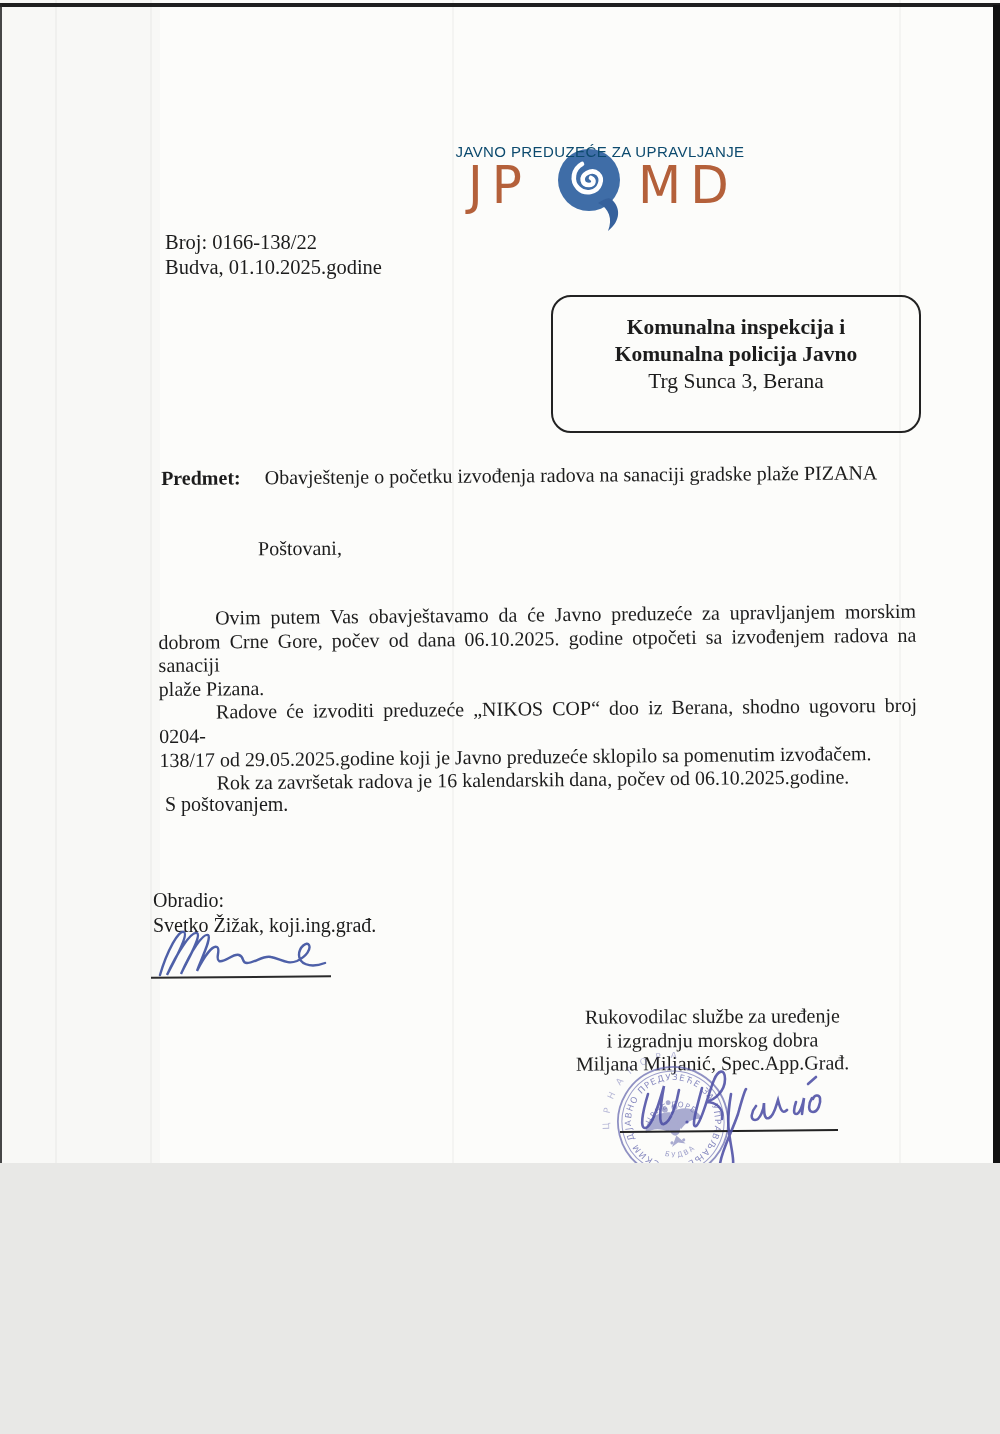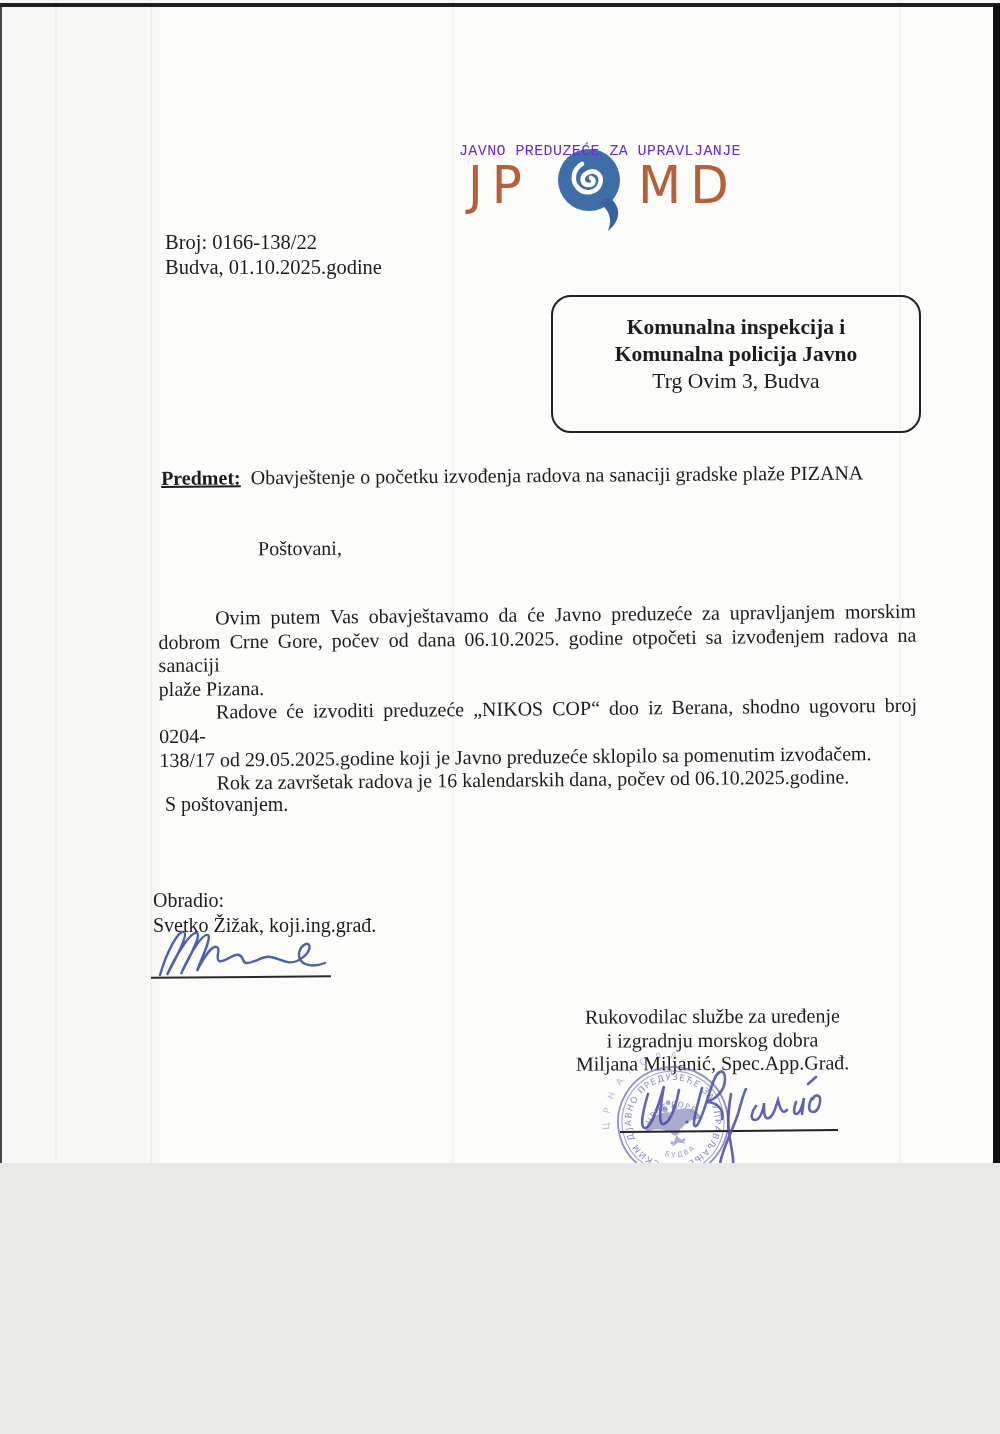--- a/index.html
+++ b/index.html
@@ -15,34 +15,34 @@
   .edge-left{position:absolute;left:0;top:4px;width:2px;height:1402px;background:rgba(40,40,40,0.85);}
   .edge-right{position:absolute;right:0;top:5px;width:7px;height:1415px;background:#111;}
   .edge-bottom-smudge{position:absolute;left:0;top:1403px;width:100%;height:8px;background:rgba(70,70,70,0.12);filter:blur(1.5px);}
   .edge-bottom-bar{position:absolute;left:0;top:1421px;width:100%;height:13px;background:#4b4b49;}
 
   
   .logo-row{position:absolute;left:0;top:74px;width:100%;height:78px;}
   .logo-jp{position:absolute;left:468px;top:82px;font-family:"DejaVu Sans",sans-serif;font-size:50px;color:#b4603a;letter-spacing:9px;transform:scaleY(1.04);}
   .logo-md{position:absolute;left:638px;top:82px;font-family:"DejaVu Sans",sans-serif;font-size:50px;color:#b4603a;letter-spacing:9px;transform:scaleY(1.04);}
   .logo-spiral{position:absolute;left:551px;top:70px;}
-  .lh-caption{position:absolute;left:300px;width:600px;text-align:center;font-family:Liberation Mono, monospace;font-size:15px;color:#6d28d9;letter-spacing:0.4px;}
+  .lh-caption{position:absolute;left:300px;width:600px;text-align:center;font-family:Liberation Sans, sans-serif;font-size:15px;color:#0c4a6e;letter-spacing:0.4px;}
   .lh-cap1{top:143px;} .lh-cap2{top:161px;}
 
   
   .meta{position:absolute;left:165px;top:230px;font-size:20.5px;line-height:25px;}
 
   
   .rbox{position:absolute;left:551px;top:295px;width:366px;height:117px;border:2px solid #222;border-radius:20px;text-align:center;padding-top:17px;box-sizing:content-box;}
   .rbox .b{font-weight:bold;font-size:21.5px;line-height:27px;}
   .rbox .r{font-size:21.5px;line-height:27px;}
 
   
   .subject{position:absolute;left:161px;top:467px;width:780px;font-size:20px;transform:rotate(-0.45deg);transform-origin:left top;}
-  .subject .lbl{font-weight:bold;text-decoration:underline;margin-right:10px;}
+  .subject .lbl{font-weight:bold;margin-right:24px;}
 
   .salutation{position:absolute;left:258px;top:537px;font-size:20px;transform:rotate(-0.3deg);}
 
   
   .bodytext{position:absolute;left:158px;top:607px;width:758px;font-size:20px;transform:rotate(-0.55deg);transform-origin:left top;}
   .bodytext .ln{line-height:23.6px;white-space:nowrap;}
   .bodytext .jst{white-space:normal;text-align:justify;text-align-last:justify;}
   .bodytext .ind{text-indent:57px;}
 
   .closing{position:absolute;left:165px;top:793px;font-size:20px;}
@@ -79,21 +79,21 @@
   <div class="lh-caption lh-cap1">JAVNO PREDUZEĆE ZA UPRAVLJANJE</div>
 
   <div class="meta">
     <div>Broj: 0166-138/22</div>
     <div>Budva, 01.10.2025.godine</div>
   </div>
 
   <div class="rbox">
     <div class="b">Komunalna inspekcija i</div>
     <div class="b">Komunalna policija Javno</div>
-    <div class="r">Trg Ovim 3, Budva</div>
+    <div class="r">Trg Sunca 3, Berana</div>
   </div>
 
   <div class="subject">
     <span class="lbl">Predmet:</span><span>Obavještenje o početku izvođenja radova na sanaciji gradske plaže PIZANA</span>
   </div>
 
   <div class="salutation">Poštovani,</div>
 
   <div class="bodytext">
     <div class="ln jst ind">Ovim putem Vas obavještavamo da će Javno preduzeće za upravljanjem morskim</div>

